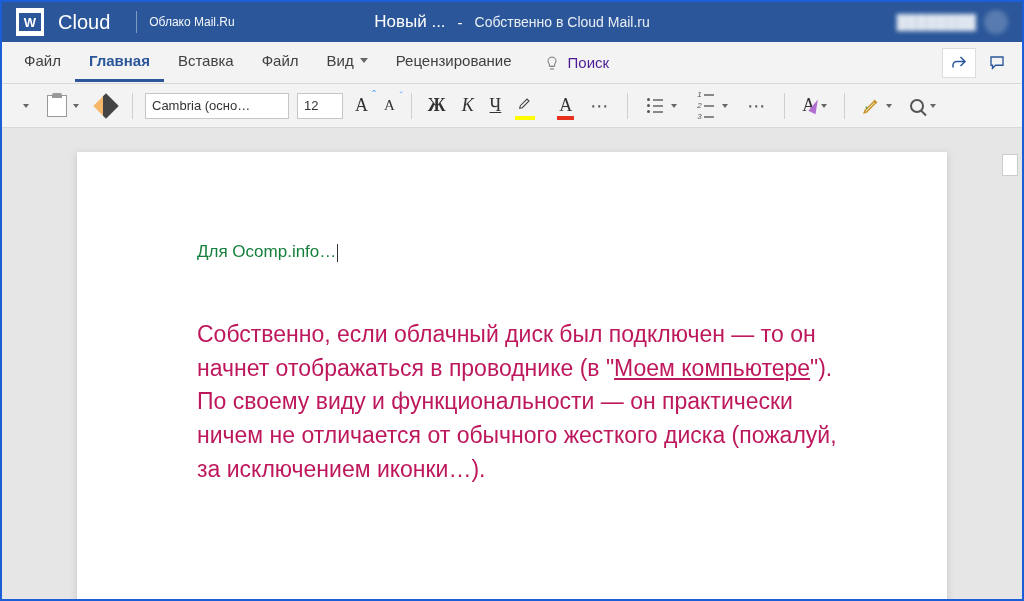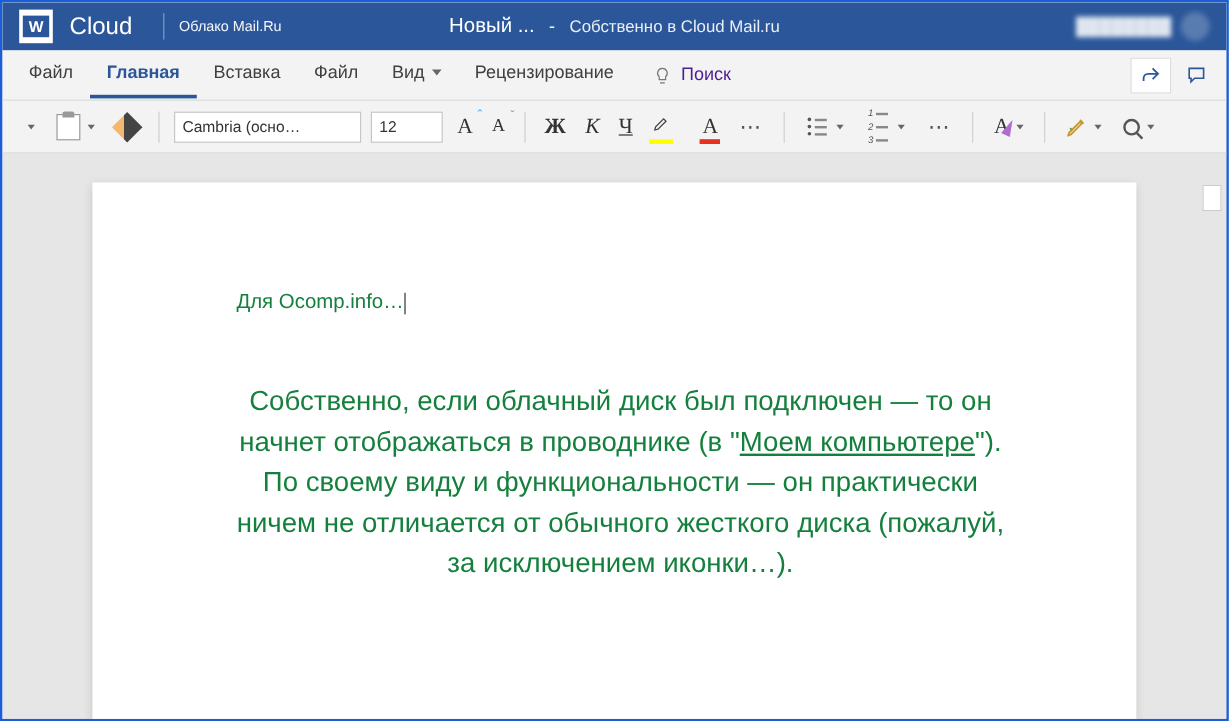--- a/index.html
+++ b/index.html
@@ -27,22 +27,22 @@
   .icon-btn { width:34px; height:30px; display:flex; align-items:center; justify-content:center; color:#2b579a; cursor:pointer; }
   .icon-btn.boxed { background:#fff; border:1px solid #ddd; }
   
   .ribbon { background:#f3f3f3; height:44px; display:flex; align-items:center; padding:0 10px; gap:8px; border-bottom:1px solid #d8d8d8; }
   .rbtn { display:flex; align-items:center; gap:4px; padding:3px 5px; cursor:pointer; color:#444; font-size:15px; }
   .rbtn .chev-sm { width:0;height:0;border-left:3px solid transparent;border-right:3px solid transparent;border-top:4px solid #666; margin-left:2px;}
   .paste-ico{width:20px;height:22px;border:1px solid #999;position:relative;background:#fff;}
   .paste-ico::before{content:"";position:absolute;top:-3px;left:4px;width:10px;height:5px;background:#999;border-radius:2px 2px 0 0;}
   .brush-ico{width:18px;height:18px;background:linear-gradient(135deg,#f5b76b 40%,#444 40%);transform:rotate(-45deg);}
   .font-box{border:1px solid #c6c6c6;background:#fff;height:26px;display:flex;align-items:center;padding:0 6px;font-size:13px;color:#333;gap:6px;}
-  .font-box.name{width:156px;}
-  .font-box.size{width:60px;justify-content:space-between;}
+  .font-box.name{width:144px;}
+  .font-box.size{width:46px;justify-content:space-between;}
   .vdiv{width:1px;height:26px;background:#d0d0d0;margin:0 4px;}
   .fmt{font-family:"Times New Roman",serif;font-size:18px;padding:2px 4px;cursor:pointer;color:#333;}
   .fmt.bold{font-weight:bold;}
   .fmt.ital{font-style:italic;}
   .fmt.und{text-decoration:underline;}
   .icoA{font-family:"Times New Roman",serif;font-size:18px;position:relative;padding:2px 4px;cursor:pointer;color:#333;}
   .icoA .sup{position:absolute;font-size:12px;color:#4da6ff;top:-4px;right:-4px;}
   .hl-bar,.fc-bar{position:absolute;left:2px;right:2px;bottom:-2px;height:4px;}
   .hl-bar{background:#ffff00;}
   .fc-bar{background:#e8301f;}
@@ -54,21 +54,21 @@
   .ln{width:10px;height:2px;background:#888;}
   .eraser-ico{width:0;height:0;border-bottom:14px solid #b06dd0;border-left:4px solid transparent;border-right:4px solid transparent;transform:rotate(25deg) translateY(-2px);}
   .pencil-ico{width:18px;height:18px;stroke:#c7972b;fill:none;stroke-width:2;}
   .mag{width:14px;height:14px;border:2px solid #555;border-radius:50%;position:relative;}
   .mag::after{content:"";position:absolute;width:7px;height:2px;background:#555;bottom:-3px;right:-5px;transform:rotate(45deg);}
   
   .canvas-area{background:#e6e6e6;height:475px;overflow:hidden;display:flex;justify-content:center;padding-top:24px;position:relative;}
   .page{background:#fff;width:870px;height:600px;box-shadow:0 2px 8px rgba(0,0,0,.15);padding:90px 110px 40px 120px;position:relative;}
   .doc-small{color:#15803d;font-family:"Cambria",Georgia,serif;font-size:17px;margin-bottom:56px;}
   .cursor{display:inline-block;width:1px;height:18px;background:#333;vertical-align:middle;margin-left:1px;}
-  .doc-body{font-family:"Cambria",Georgia,serif;font-size:23px;line-height:1.42;color:#15803d;text-align:center;}
+  .doc-body{font-family:"Cambria",Georgia,serif;font-size:23px;line-height:1.42;color:#be185d;}
   .doc-body .ul{text-decoration:underline;}
   .scroll-thumb{position:absolute;right:4px;top:26px;width:16px;height:22px;background:#fff;border:1px solid #ccc;}
 </style>
 </head>
 <body>
 
 <div class="titlebar">
   <div class="app-icon">
     <svg viewBox="0 0 24 24">
         <rect x="1" y="3" width="22" height="18" fill="#2b579a"></rect>

